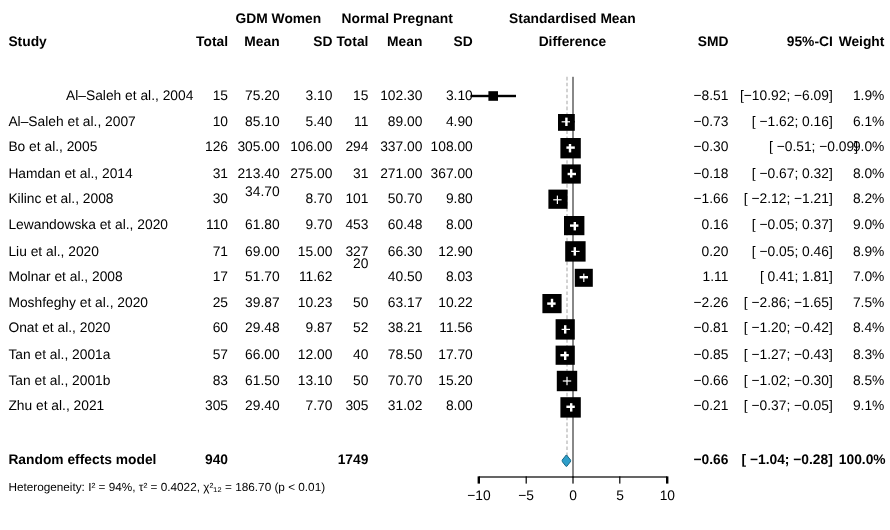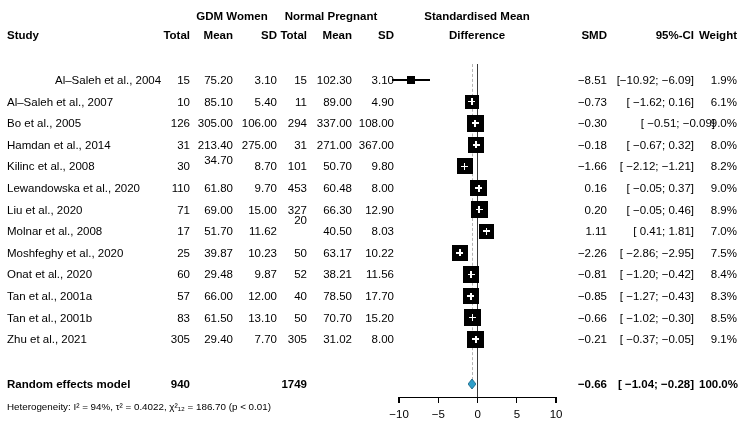--- a/index.html
+++ b/index.html
@@ -125,21 +125,21 @@
       <div class="cell r" style="top: 223.2px; left: 599px; width: 95px;">[ 0.41; 1.81]</div>
       <div class="cell r" style="top: 223.2px; left: 687px; width: 50px;">7.0%</div>
       <div class="cell l" style="top: 244.8px; left: 7px; width: 165px;">Moshfeghy et al., 2020</div>
       <div class="cell r" style="top: 244.8px; left: 150px; width: 40px;">25</div>
       <div class="cell r" style="top: 244.8px; left: 185px; width: 48px;">39.87</div>
       <div class="cell r" style="top: 244.8px; left: 229px; width: 48px;">10.23</div>
       <div class="cell r" style="top: 244.8px; left: 267px; width: 40px;">50</div>
       <div class="cell r" style="top: 244.8px; left: 302px; width: 50px;">63.17</div>
       <div class="cell r" style="top: 244.8px; left: 346px; width: 48px;">10.22</div>
       <div class="cell r" style="top: 244.8px; left: 561px; width: 46px;">−2.26</div>
-      <div class="cell r" style="top: 244.8px; left: 599px; width: 95px;">[ −2.86; −2.95]</div>
+      <div class="cell r" style="top: 244.8px; left: 599px; width: 95px;">[ −2.86; −1.65]</div>
       <div class="cell r" style="top: 244.8px; left: 687px; width: 50px;">7.5%</div>
       <div class="cell l" style="top: 266.4px; left: 7px; width: 165px;">Onat et al., 2020</div>
       <div class="cell r" style="top: 266.4px; left: 150px; width: 40px;">60</div>
       <div class="cell r" style="top: 266.4px; left: 185px; width: 48px;">29.48</div>
       <div class="cell r" style="top: 266.4px; left: 229px; width: 48px;">9.87</div>
       <div class="cell r" style="top: 266.4px; left: 267px; width: 40px;">52</div>
       <div class="cell r" style="top: 266.4px; left: 302px; width: 50px;">38.21</div>
       <div class="cell r" style="top: 266.4px; left: 346px; width: 48px;">11.56</div>
       <div class="cell r" style="top: 266.4px; left: 561px; width: 46px;">−0.81</div>
       <div class="cell r" style="top: 266.4px; left: 599px; width: 95px;">[ −1.20; −0.42]</div>

